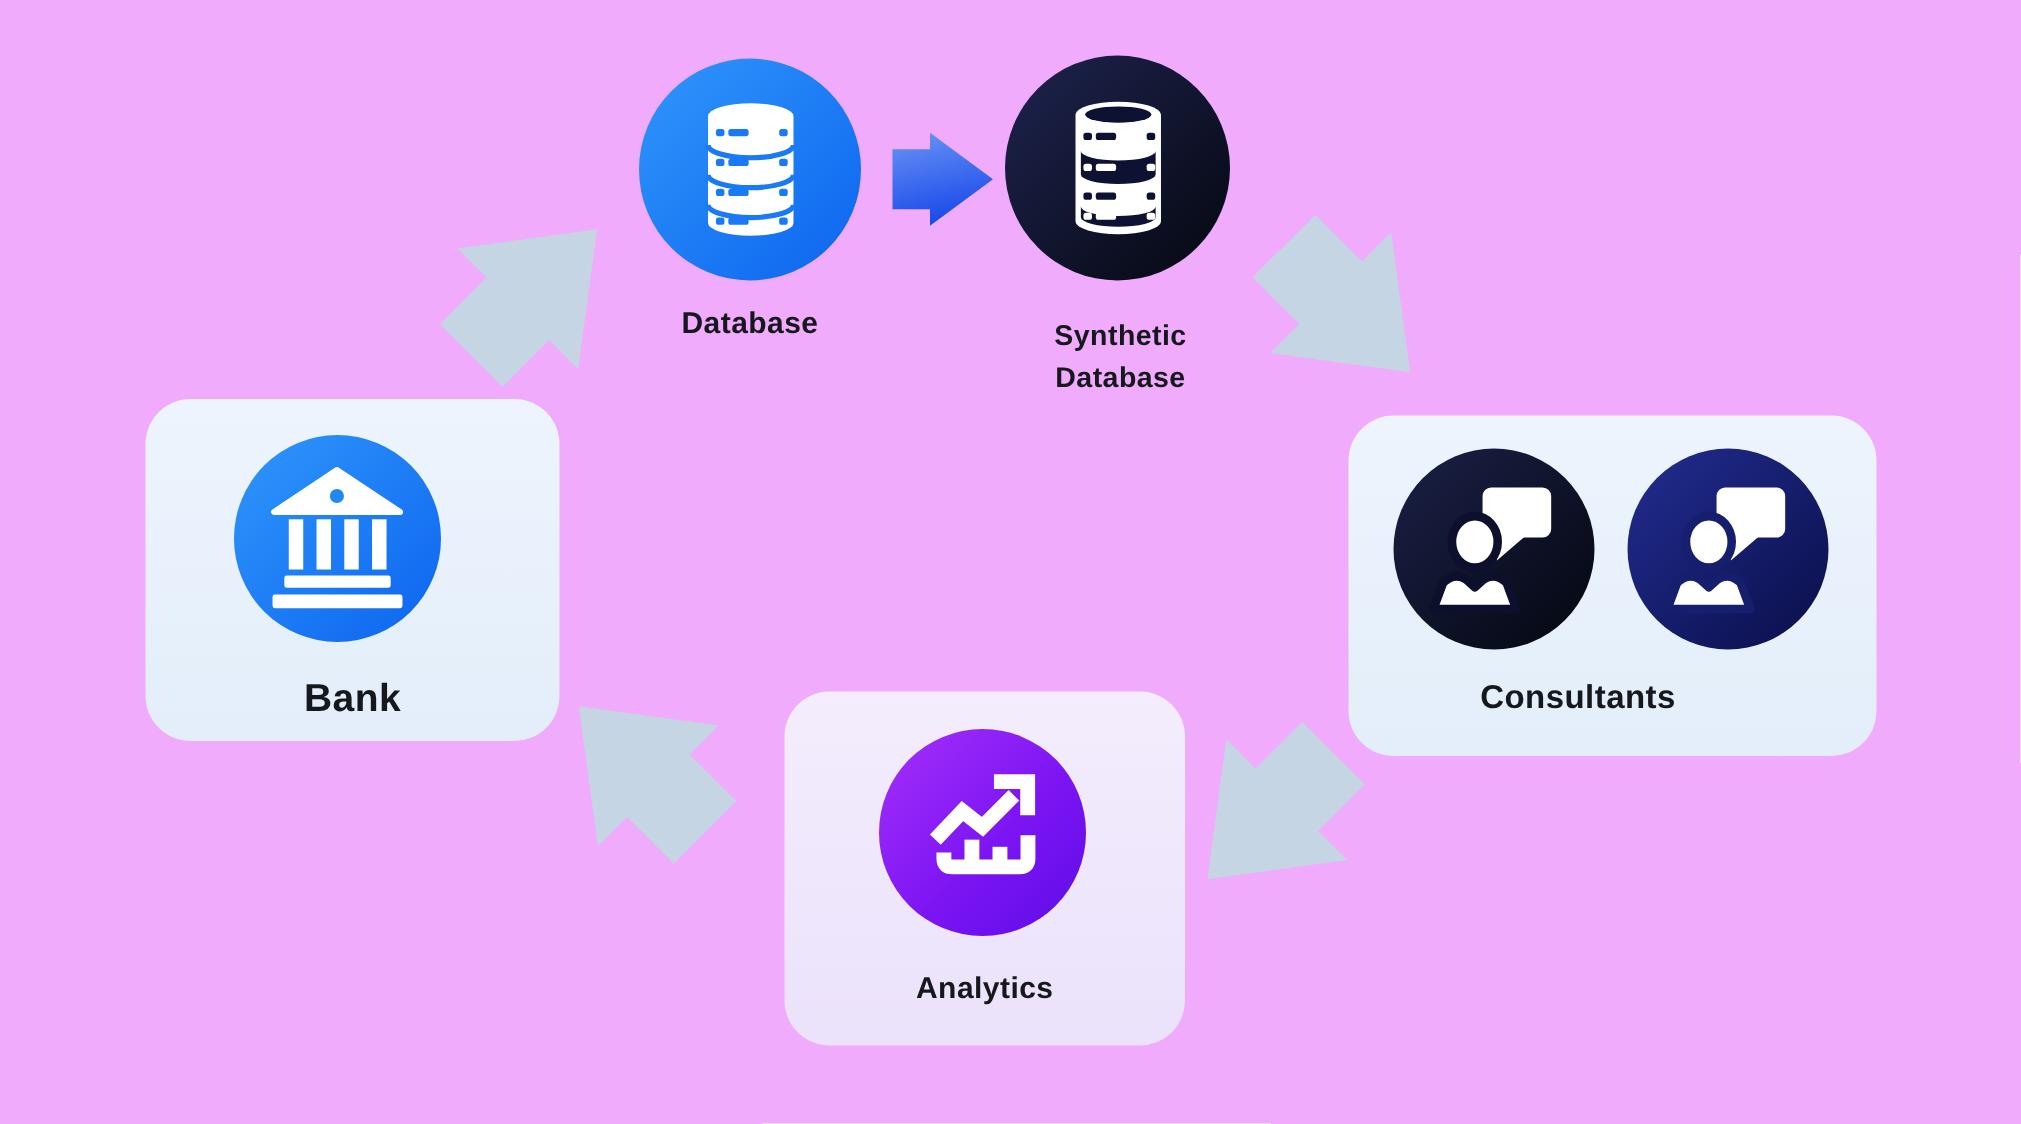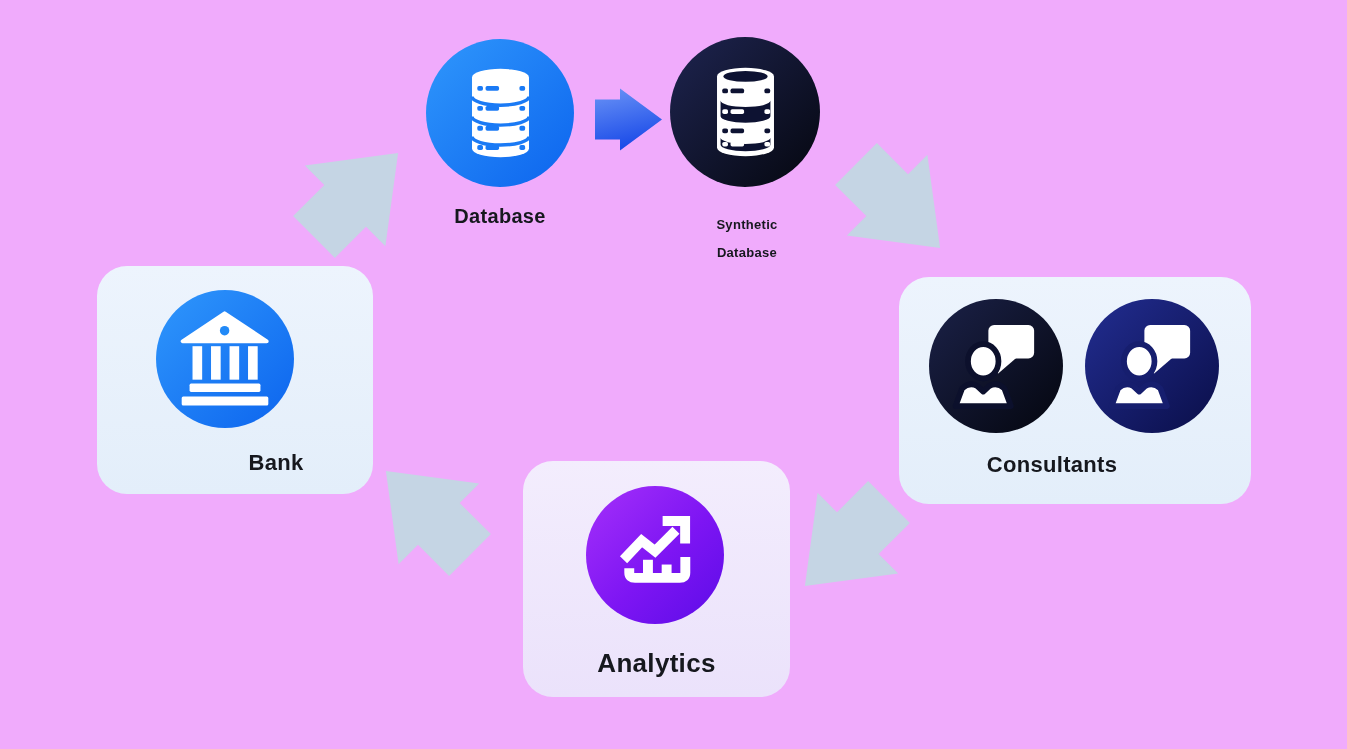--- a/index.html
+++ b/index.html
@@ -93,41 +93,41 @@
       <g fill="#ffffff">
         <rect x="5.7" y="31" width="4" height="3.4" rx="1.2"></rect>
           <rect x="11.5" y="31" width="9.5" height="3.4" rx="1.2"></rect>
           <rect x="35.3" y="31" width="4" height="3.4" rx="1.2"></rect>
         <rect x="5.7" y="54" width="4" height="3.2" rx="1.2"></rect>
           <rect x="11.5" y="54" width="9.5" height="3.2" rx="1.2"></rect>
           <rect x="35.3" y="54" width="4" height="3.2" rx="1.2"></rect>
       </g>
     </svg>
   </div>
-  <div class="node-label" style="left:647px;top:211px;width:200px;font-size:13px;line-height:28px;">
+  <div class="node-label" style="left:647px;top:211px;width:200px;font-size:19px;line-height:28px;">
     <div>Synthetic</div>
     <div>Database</div>
   </div>
 
   <div class="card blue" style="left:97px;top:266px;width:276px;height:228px;"></div>
   <div class="circle bright-blue" style="left:156px;top:290px;width:138px;height:138px;">
     <svg width="126" height="126" viewBox="0 0 64 64">
       <g fill="#ffffff">
         <path d="M31.8 8.8 L10.5 23 H53.2 Z" stroke="#ffffff" stroke-width="2" stroke-linejoin="round"></path>
         <rect x="15.5" y="25.5" width="4.9" height="17"></rect>
         <rect x="24.9" y="25.5" width="4.9" height="17"></rect>
         <rect x="34.3" y="25.5" width="4.9" height="17"></rect>
         <rect x="43.7" y="25.5" width="4.9" height="17"></rect>
         <rect x="14" y="44.5" width="36" height="4.2" rx="0.8"></rect>
         <rect x="10" y="51" width="44" height="4.6" rx="0.8"></rect>
       </g>
       <circle cx="31.8" cy="17.6" r="2.4" fill="#2189f7"></circle>
     </svg>
   </div>
-  <div class="node-label" style="left:97px;top:450px;width:276px;font-size:22px;padding-left:41px;">Bank</div>
+  <div class="node-label" style="left:97px;top:450px;width:276px;font-size:26px;">Bank</div>
 
   <div class="card blue" style="left:899px;top:277px;width:352px;height:227px;"></div>
   <div class="circle darkest-navy" style="left:929px;top:299px;width:134px;height:134px;">
     <svg width="122" height="122" viewBox="0 0 64 64">
       <g fill="#ffffff">
         <rect x="28" y="10.5" width="24" height="17.5" rx="3"></rect>
         <path d="M32.5 26 L33 36 L43.5 27 Z"></path>
       </g>
       <g fill="#ffffff" stroke="#0c102c" stroke-width="3" stroke-linejoin="round">
         <ellipse cx="25.3" cy="29.5" rx="8" ry="9"></ellipse>
@@ -152,15 +152,15 @@
   <div class="card purple" style="left:523px;top:461px;width:267px;height:236px;"></div>
   <div class="circle purple-grad" style="left:586px;top:486px;width:138px;height:138px;">
     <svg width="122" height="122" viewBox="0 0 64 64" fill="none" stroke="#ffffff" stroke-width="5.2" stroke-linejoin="miter">
       <path d="M15.5 34.5 L25 24.5 L32 30 L43 19"></path>
       <path d="M36 14.2 H47.8 V26"></path>
       <path d="M18.5 39 V41.3 Q18.5 44 21.5 44 H45 Q47.9 44 47.9 41.3 V33"></path>
       <path d="M28.3 34.5 V44"></path>
       <path d="M38.1 37 V44"></path>
     </svg>
   </div>
-  <div class="node-label" style="left:523px;top:648px;width:267px;font-size:26px;">Analytics</div>
+  <div class="node-label" style="left:523px;top:648px;width:267px;font-size:20px;">Analytics</div>
 
 </div>
 
 </body></html>

